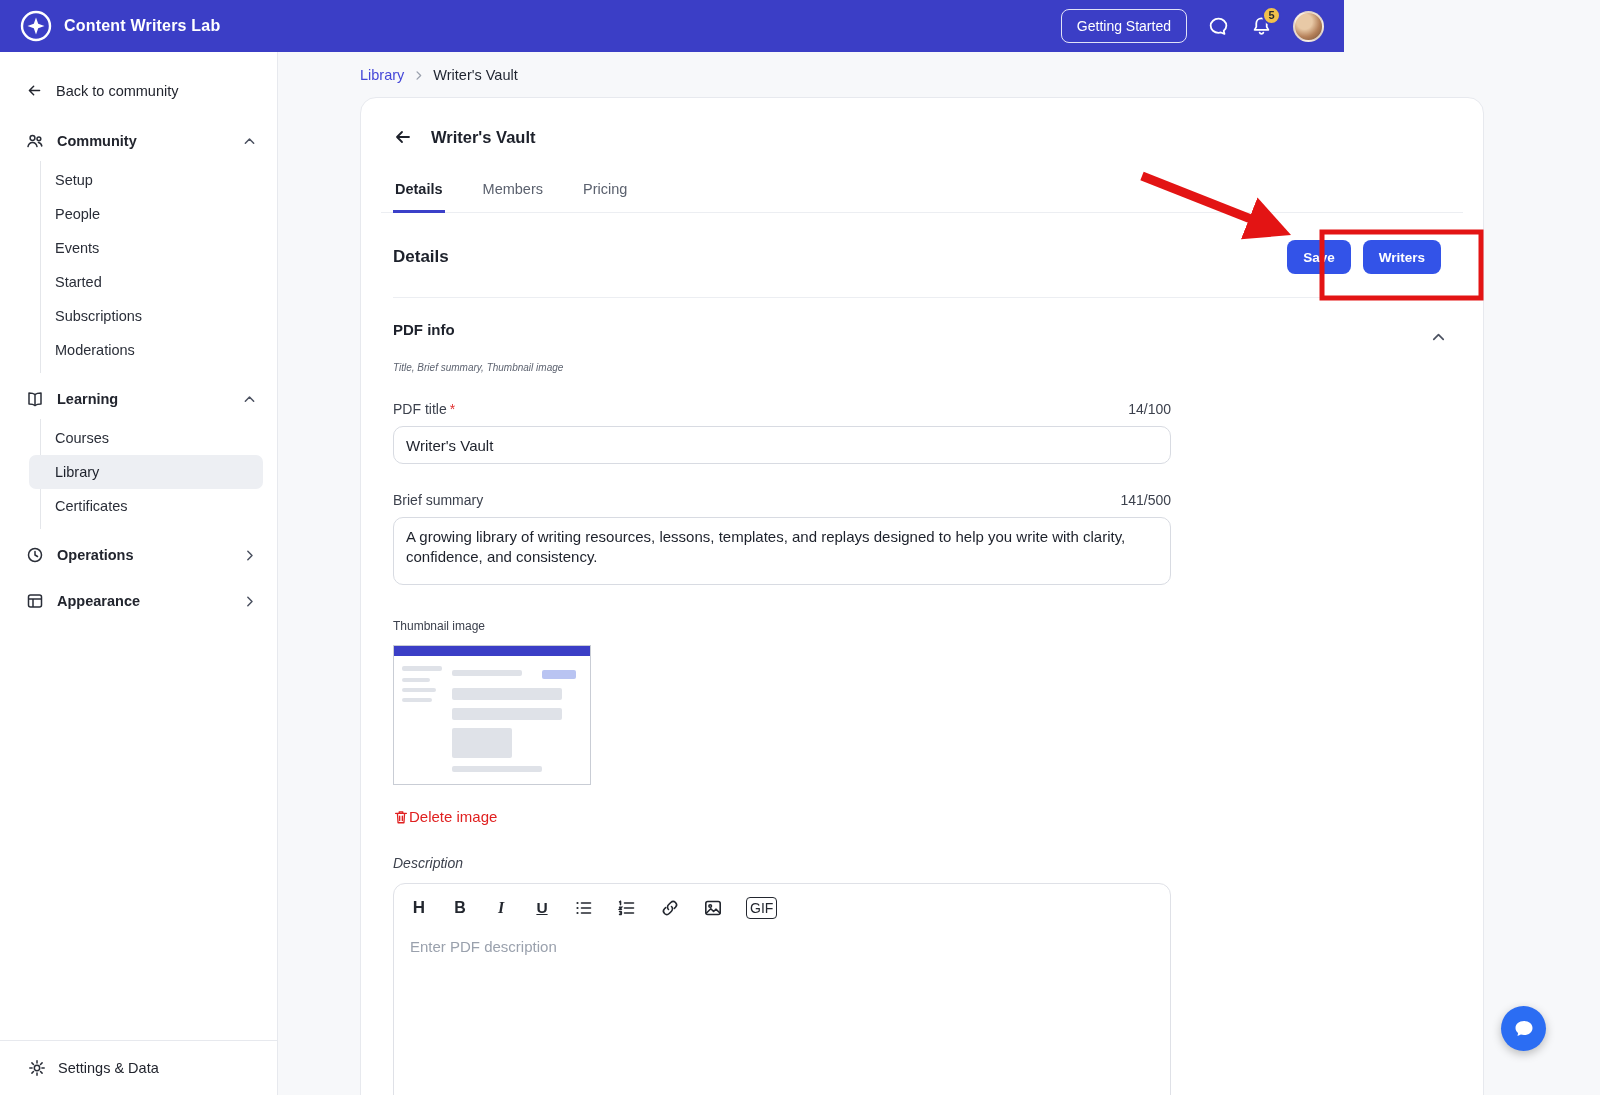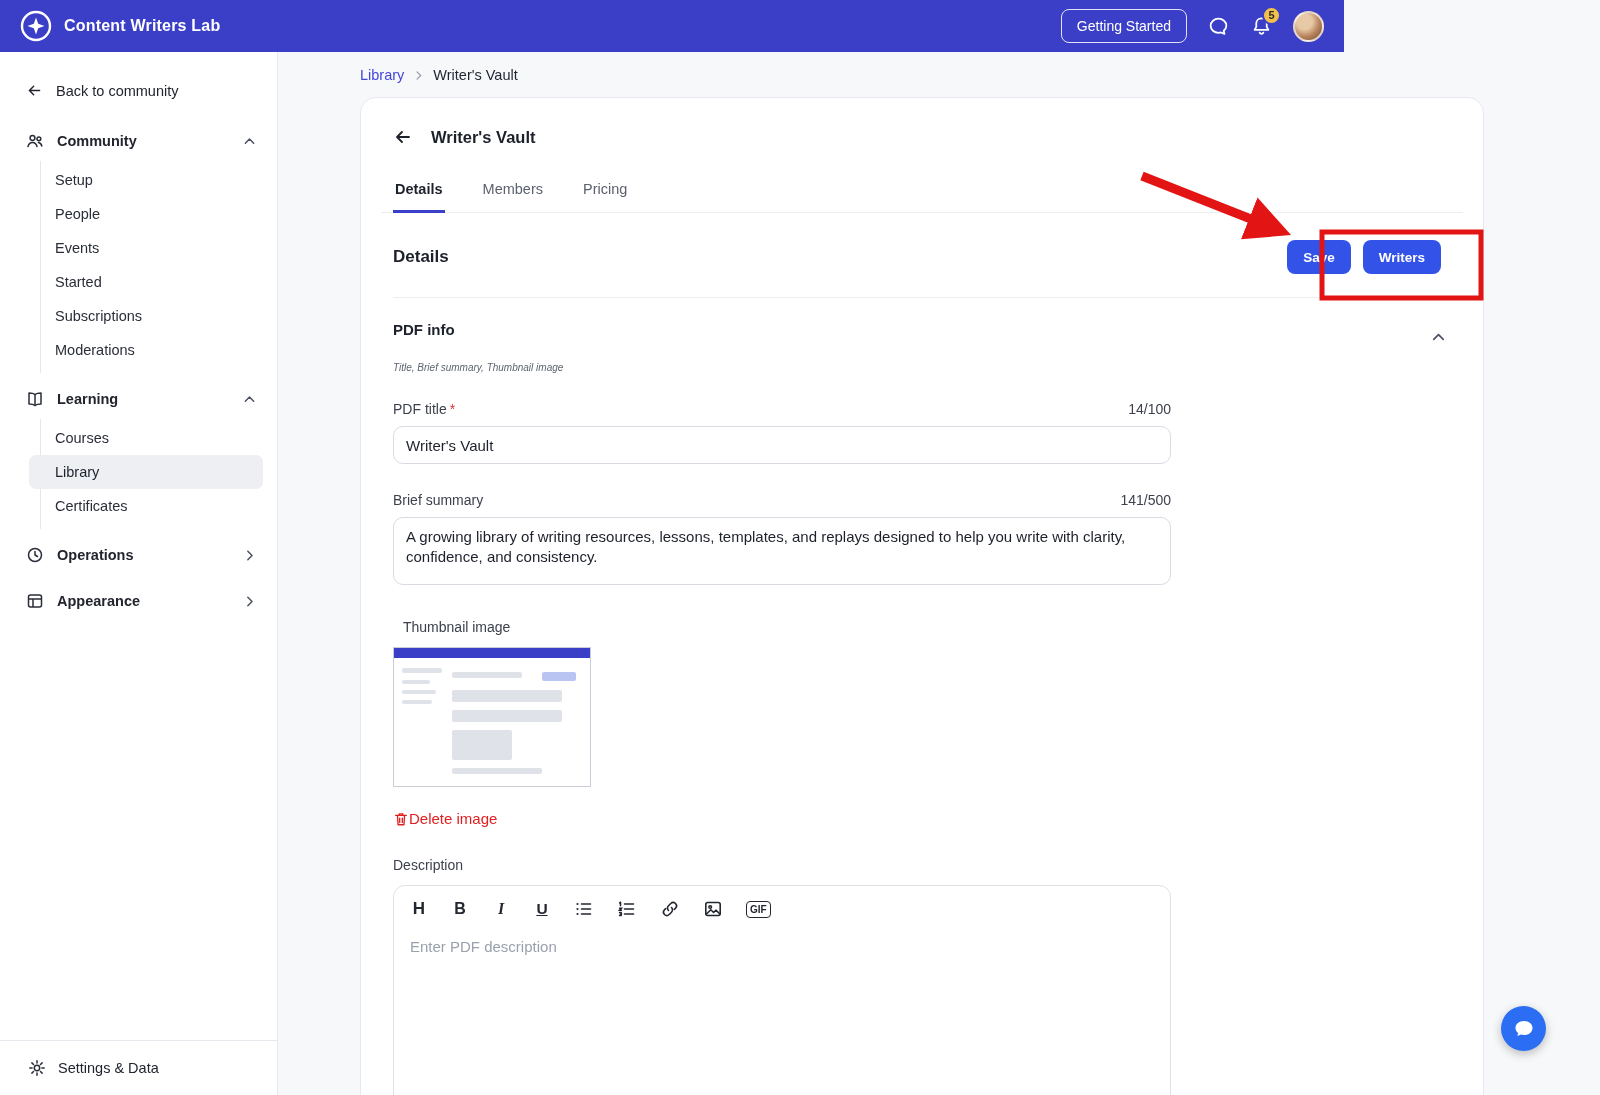--- a/index.html
+++ b/index.html
@@ -73,38 +73,38 @@
   .collapse-btn{background:none;border:none;cursor:pointer;color:#4b5160;padding:4px;margin-top:4px;}
   .form-col{width:778px;margin-left:12px;}
   .label-row{display:flex;justify-content:space-between;align-items:flex-end;margin-top:28px;}
   .field-label{font-size:14px;color:var(--text-mid);}
   .req{color:#e03030;margin-left:3px;}
   .counter{font-size:14px;color:var(--text-mid);}
   .text-input{width:100%;height:38px;border:1px solid var(--field-border);border-radius:10px;margin-top:9px;
     padding:0 12px;font-size:15px;color:var(--text-dark);font-family:inherit;outline:none;background:#fff;}
   .text-area{width:100%;height:68px;border:1px solid var(--field-border);border-radius:10px;margin-top:9px;
     padding:9px 12px;font-size:15px;line-height:1.32;color:var(--text-dark);font-family:inherit;resize:none;outline:none;background:#fff;}
-  .thumb-label{font-size:14px;color:var(--text-mid);margin:30px 0 0 22px;}
+  .thumb-label{font-size:12px;color:var(--text-mid);margin:30px 0 0 12px;}
   .thumb{width:198px;height:140px;border:1px solid #c9cdd5;margin:12px 0 0 12px;background:#fff;
     position:relative;overflow:hidden;}
   .thumb-topbar{height:10px;background:var(--topbar);}
   .mock-bar{position:absolute;background:#dfe2e8;border-radius:2px;}
   .mock-btn{position:absolute;background:#b9c4f2;border-radius:2px;}
   .delete-row{display:flex;align-items:center;margin:23px 0 0 12px;color:var(--del-red);
     font-size:15px;cursor:pointer;background:none;border:none;font-family:inherit;padding:0;}
-  .desc-label{font-size:14px;color:var(--text-mid);margin:30px 0 0 12px;}
+  .desc-label{font-size:14px;color:var(--text-mid);margin:30px 0 0 12px;font-style:italic;}
   .editor{width:778px;margin:12px 0 0 12px;border:1px solid #dfe1e7;border-radius:12px;height:420px;background:#fff;}
   .editor-toolbar{display:flex;align-items:center;gap:23px;padding:13px 16px 6px;color:#23272f;}
   .tb{background:none;border:none;cursor:pointer;color:#23272f;font-family:inherit;padding:0;
     display:flex;align-items:center;justify-content:center;min-width:18px;height:20px;}
   .tb-h{font-size:17px;font-weight:700;}
   .tb-b{font-size:16px;font-weight:800;}
   .tb-i{font-size:16px;font-style:italic;font-family:"Liberation Serif",serif;font-weight:600;}
   .tb-u{font-size:15.5px;font-weight:600;text-decoration:underline;}
-  .tb-gif{border:1.6px solid #23272f;border-radius:4px;font-size:10px;font-weight:700;padding:2px 3px;height:auto;}
+  .tb-gif{border:1.6px solid #23272f;border-radius:4px;font-size:14px;font-weight:400;padding:2px 3px;height:auto;}
   .editor-placeholder{color:#9aa1ad;font-size:15px;padding:13px 16px;}
 
   
   .annotation-layer{position:absolute;left:0;top:0;width:1600px;height:1095px;z-index:50;pointer-events:none;}
   .chat-launcher{position:absolute;right:54px;bottom:44px;width:45px;height:45px;border-radius:50%;
     background:#2b6df3;border:none;cursor:pointer;z-index:60;display:flex;align-items:center;justify-content:center;
     box-shadow:0 3px 10px rgba(0,0,0,.25);}
 </style>
 </head>
 <body>

